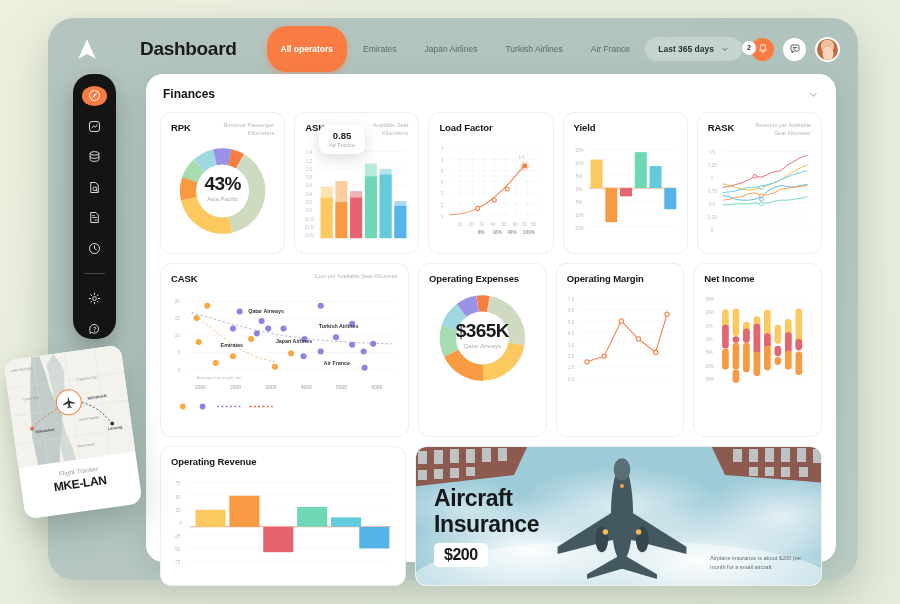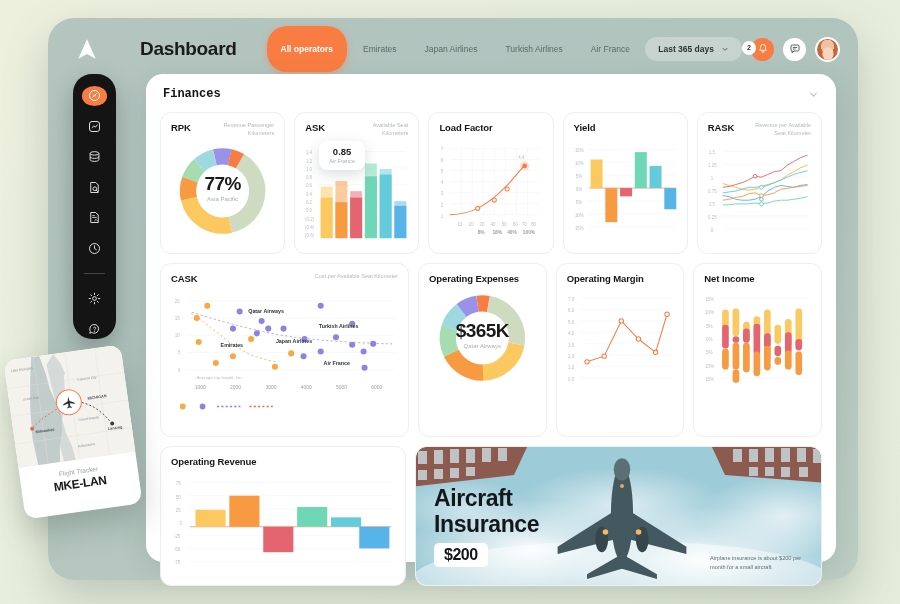--- a/index.html
+++ b/index.html
@@ -100,21 +100,21 @@
   #main-panel {
     position: absolute; left: 98px; top: 56px;
     width: 690px; height: 488px;
     background: #fff; border-radius: 17px;
     padding: 13px 14px;
     box-shadow: 0 8px 26px rgba(60,80,70,.14);
   }
   #section-head {
     display: flex; align-items: center; margin-bottom: 11px; padding: 0 3px;
   }
-  #section-title { font-size: 12px; font-weight: bold; color: #141414; font-family: Liberation Mono, monospace; }
+  #section-title { font-size: 12px; font-weight: bold; color: #141414; }
   #section-collapse { margin-left: auto; cursor: pointer; width: 11px; height: 11px; }
 
   .row { display: flex; gap: 9px; margin-bottom: 9px; }
   .card {
     background: #fff; border: 1px solid #eceff0; border-radius: 11px;
     padding: 9px 10px; position: relative; overflow: hidden;
   }
   .card-head { display: flex; align-items: flex-start; justify-content: space-between; }
   .card-title { font-size: 9.5px; font-weight: bold; color: #161616; letter-spacing: -.1px; }
   .card-sub {
@@ -137,21 +137,21 @@
   .c-oprev { width: 256px; }
   .c-banner { width: 425px; padding: 0; }
 
   
   .donut-center { position: absolute; left: 0; right: 0; text-align: center; }
   .donut-big { font-size: 19px; font-weight: bold; color: #1a1a1a; letter-spacing: -.6px; }
   .donut-sub { font-size: 6px; color: #a9b0b4; margin-top: 1px; }
 
   
   #ask-tooltip {
-    position: absolute; left: 24px; top: 28px;
+    position: absolute; left: 24px; top: 12px;
     background: #fff; border-radius: 8px; padding: 5px 10px 6px;
     box-shadow: 0 4px 14px rgba(70,80,90,.2); text-align: center; z-index: 5;
   }
   #ask-tip-value { font-size: 9.5px; font-weight: bold; color: #1a1a1a; }
   #ask-tip-label { font-size: 5.6px; color: #a9b0b4; margin-top: 1px; }
 
   
   .scat-lbl { font-size: 5.6px; fill: #2f3437; font-weight: bold; }
   .ax-cap { font-size: 4.6px; fill: #b9bfc2; }
 
@@ -321,21 +321,21 @@
               <circle r="36" fill="none" stroke="#cfdbc0" stroke-width="17" stroke-dasharray="97.2 129.0" transform="rotate(-78)"></circle>
               <circle r="36" fill="none" stroke="#fbc960" stroke-width="17" stroke-dasharray="56.5 169.7" transform="rotate(77)"></circle>
               <circle r="36" fill="none" stroke="#f79a42" stroke-width="17" stroke-dasharray="20.4 205.8" transform="rotate(167)"></circle>
               <circle r="36" fill="none" stroke="#a6dcb0" stroke-width="17" stroke-dasharray="18.1 208.1" transform="rotate(199)"></circle>
               <circle r="36" fill="none" stroke="#9ed8e0" stroke-width="17" stroke-dasharray="18.1 208.1" transform="rotate(228)"></circle>
               <circle r="36" fill="none" stroke="#9a92e8" stroke-width="17" stroke-dasharray="15.8 210.4" transform="rotate(257)"></circle>
               <circle r="36" fill="none" stroke="#f97d43" stroke-width="17" stroke-dasharray="11.3 214.9" transform="rotate(282)"></circle>
             </g>
           </svg>
           <div class="donut-center" style="top:30px;">
-            <div class="donut-big">77%</div>
+            <div class="donut-big">43%</div>
             <div class="donut-sub">Asia Pacific</div>
           </div>
         </div>
       </div>
 
       <div class="card c-ask">
         <div class="card-head">
           <div class="card-title">ASK</div>
           <div class="card-sub">Available Seat Kilometers</div>
         </div>

